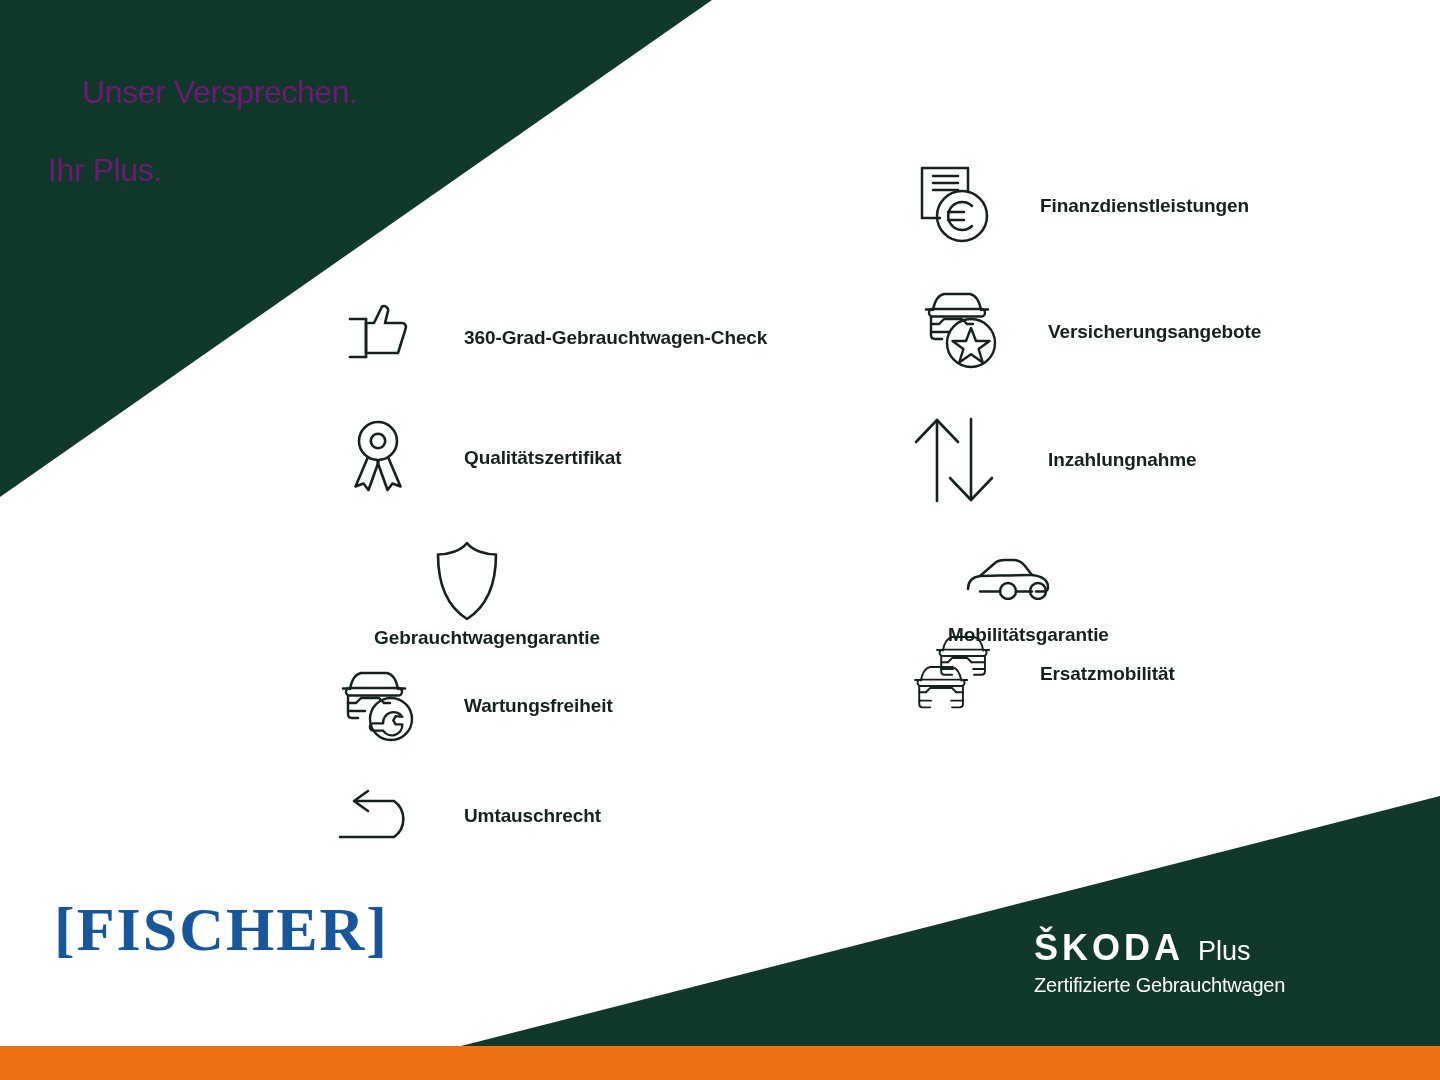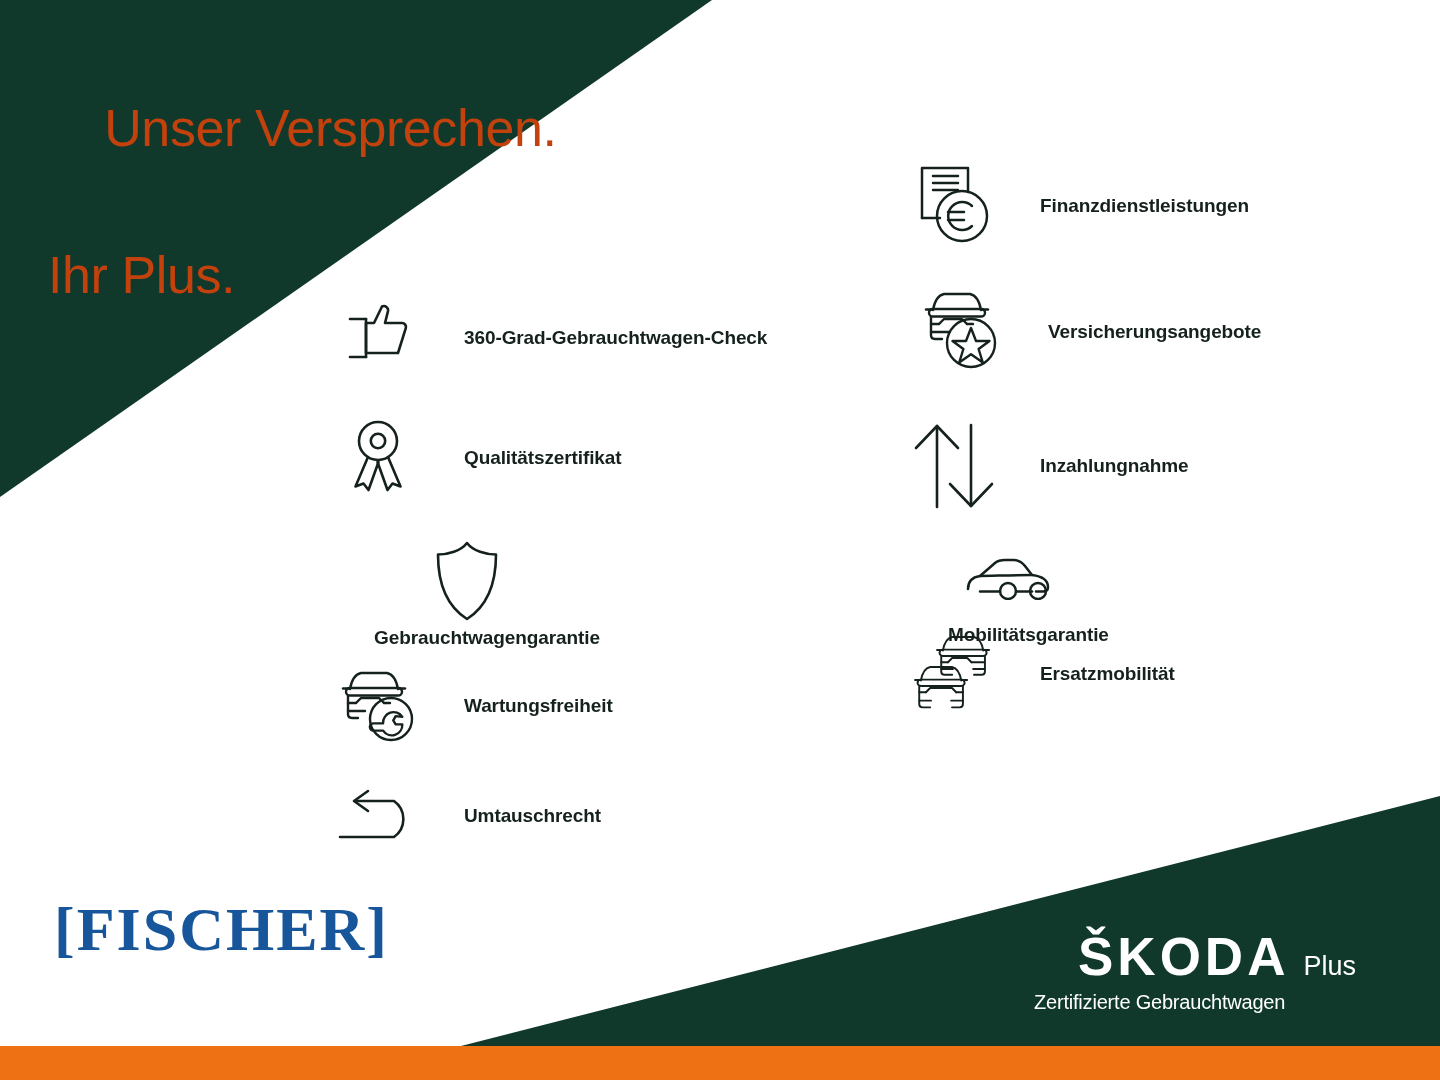--- a/index.html
+++ b/index.html
@@ -12,28 +12,28 @@
   }
   .stage{position:absolute;inset:0;width:1440px;height:1080px;overflow:hidden;}
 
   
   .bg-layer{position:absolute;inset:0;width:1440px;height:1080px;}
   .shape{position:absolute;top:0;left:0;width:1440px;height:1080px;}
 
   
   .headline{
     position:absolute;left:48px;top:34px;
-    color:#c2410c;
-    font-size:52px;
+    color:#701a75;
+    font-size:32px;
     font-weight:300;
     line-height:1.22;
     letter-spacing:-0.4px;
     white-space:pre;
   }
-  .headline .l2{display:block;margin-top:20px;}
+  .headline .l2{display:block;}
 
   
   .col{position:absolute;}
   .col-left{left:332px;top:292px;}
   .col-right{left:908px;top:160px;}
 
   .feature{
     display:flex;
     align-items:center;
     position:absolute;
@@ -70,25 +70,24 @@
   .skoda-logo{
     position:absolute;left:1034px;top:930px;
     text-align:left;
     color:#ffffff;
     white-space:nowrap;
   }
   .skoda-row1{
     display:flex;align-items:baseline;
   }
   .skoda-word{
-    font-size:53px;
+    font-size:36px;
     font-weight:bold;
     letter-spacing:4px;
     line-height:1;
-    margin-left:44px;
   }
   .skoda-plus{
     font-size:27px;
     font-weight:300;
     letter-spacing:0px;
     line-height:1;
     margin-left:14px;
   }
   .skoda-sub{
     margin-top:9px;
@@ -213,21 +212,21 @@
           <path d="M19 36 L24 31 H42 L47 36"></path>
           <path d="M47 36 H53"></path>
           <path d="M11 44 H30"></path>
           <circle cx="51" cy="55" r="24"></circle>
           <path d="M51 40 L56 53 H69.5 L58.6 61 L62.8 74.5 L51 66.2 L39.2 74.5 L43.4 61 L32.5 53 H46 Z"></path>
         </svg>
       </span>
       <span class="f-label">Versicherungsangebote</span>
     </div>
 
-    <div class="feature" style="top:260px;left:0px;">
+    <div class="feature" style="top:254px;left:0px;gap:8px;">
       <span class="f-icon">
         <svg width="86" height="90" viewBox="0 0 86 90" fill="none" stroke="#15211C" stroke-width="2.6" stroke-linecap="round" stroke-linejoin="round">
           <path d="M26 86 V5"></path>
           <path d="M5 27 L26 5 L47 27"></path>
           <path d="M60 4 V85"></path>
           <path d="M39 63 L60 85 L81 63"></path>
         </svg>
       </span>
       <span class="f-label">Inzahlungnahme</span>
     </div>

